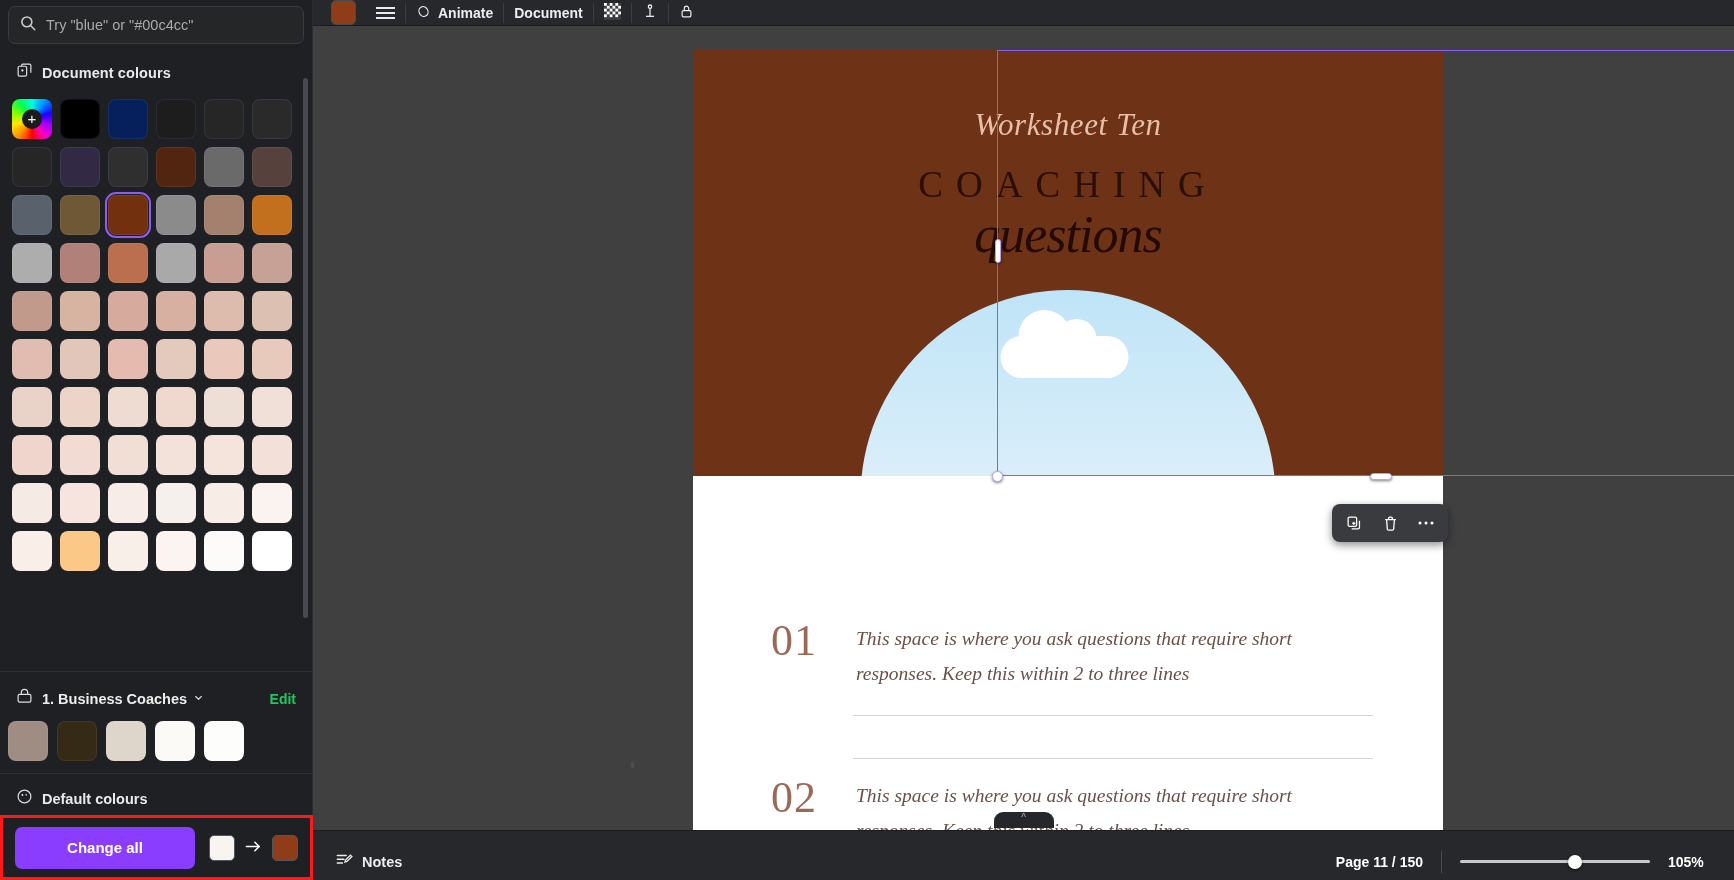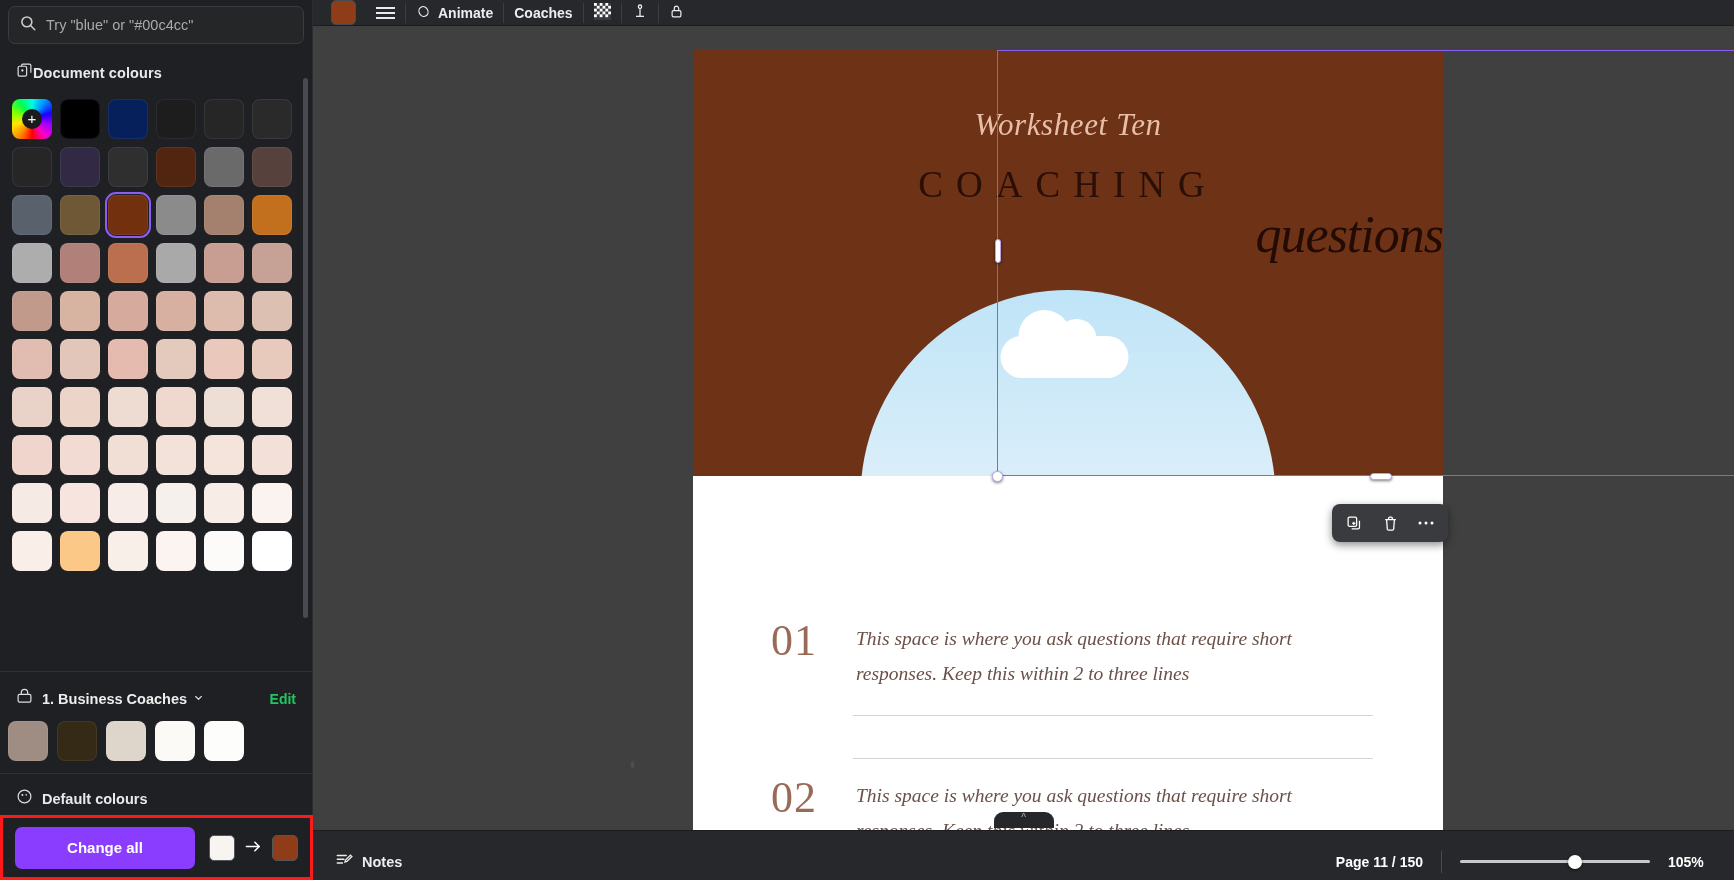--- a/index.html
+++ b/index.html
@@ -40,21 +40,21 @@
 
   .scroll-area { position: relative; height: 615px; overflow: hidden; }
   .sb-track {
     position: absolute; right: 4px; top: 34px;
     width: 5px; height: 540px; border-radius: 3px;
     background: #4a4b50;
   }
 
   .section-head {
     display: flex; align-items: center;
-    padding: 18px 16px 12px 16px;
+    gap: 9px; padding: 18px 16px 12px 16px;
   }
   .section-head .title {
     color: #e8e9ea; font-size: 14.5px; font-weight: bold;
     letter-spacing: .1px;
   }
 
   .swatch-grid {
     display: grid;
     grid-template-columns: repeat(6, 48px);
     gap: 0px 0px;
@@ -191,21 +191,21 @@
   }
   .coaching {
     position: absolute; width: 100%; top: 113px;
     text-align: center; color: #2a0f06;
     font-family: "Liberation Serif", serif;
     font-size: 37px; letter-spacing: 13px;
     font-weight: 300;
   }
   .questions {
     position: absolute; width: 100%; top: 155px;
-    text-align: right; color: #230b04;
+    text-align: center; color: #230b04;
     font-family: "Liberation Serif", serif;
     font-style: italic; font-size: 52px;
     letter-spacing: -1px;
   }
   .scene {
     position: absolute; left: 50%; top: 240px;
     transform: translateX(-50%);
     width: 415px; height: 415px;
     border-radius: 50%;
     background: linear-gradient(180deg,#bfe4f7 0%,#dceffa 48%,#f4fbfe 78%,#ffffff 100%);
@@ -604,21 +604,21 @@
       <div class="tb-item">
         <span>
           <svg width="15" height="15" viewBox="0 0 24 24" fill="none" stroke="#eceded" stroke-width="1.9">
             <ellipse cx="12" cy="12" rx="7" ry="8" transform="rotate(-30 12 12)"></ellipse>
           </svg>
         </span>
         <span>Animate</span>
       </div>
       <span class="tb-sep"></span>
       <div class="tb-item">
-        <span>Coaches</span>
+        <span>Document</span>
       </div>
       <span class="tb-sep"></span>
       <div class="tb-item">
         <span>
           <svg width="17" height="17" viewBox="0 0 18 18">
             <rect width="18" height="18" fill="#3a3b3f"></rect>
             <g fill="#ffffff">
               <rect x="0" y="0" width="3" height="3"></rect>
                 <rect x="6" y="0" width="3" height="3"></rect>
                 <rect x="12" y="0" width="3" height="3"></rect>

